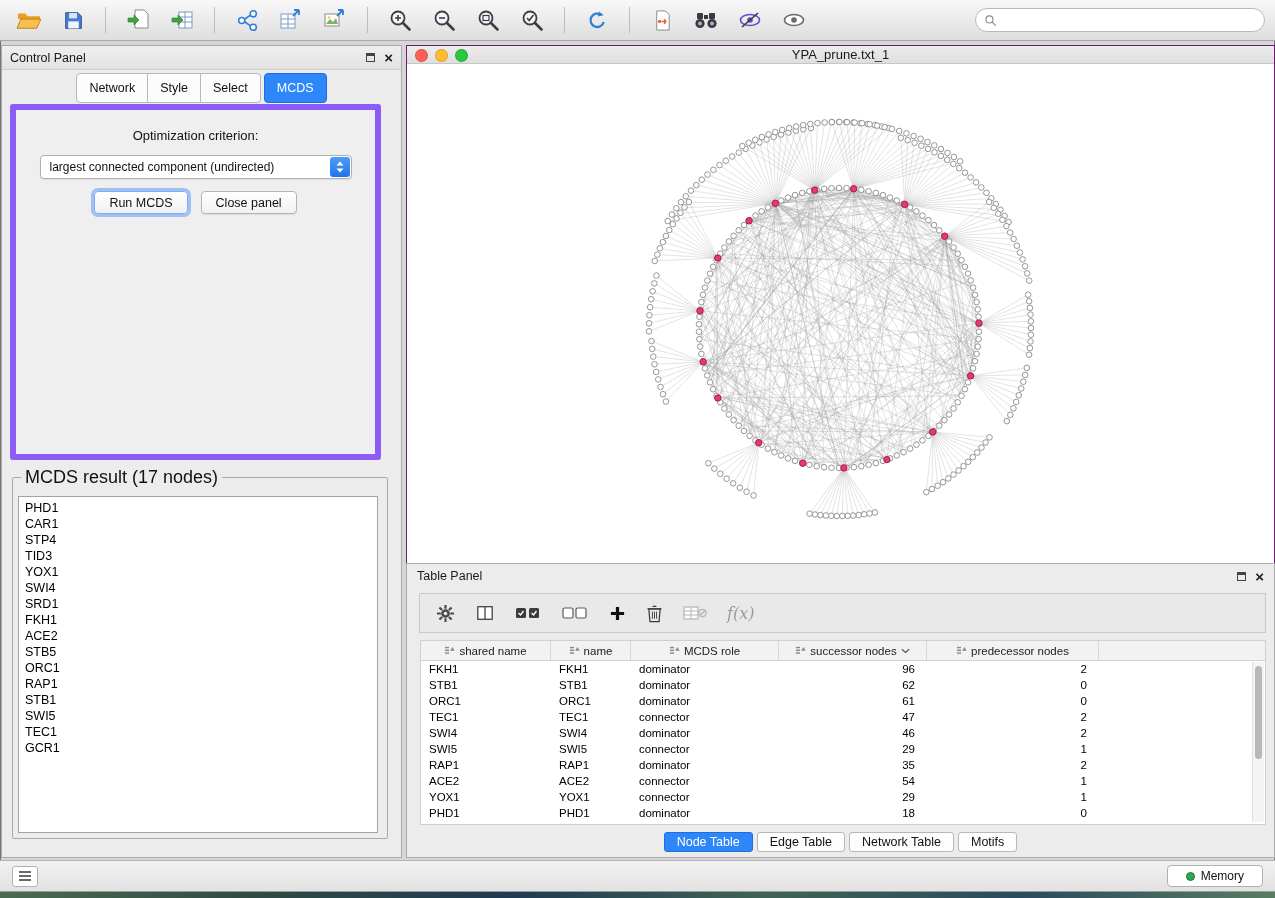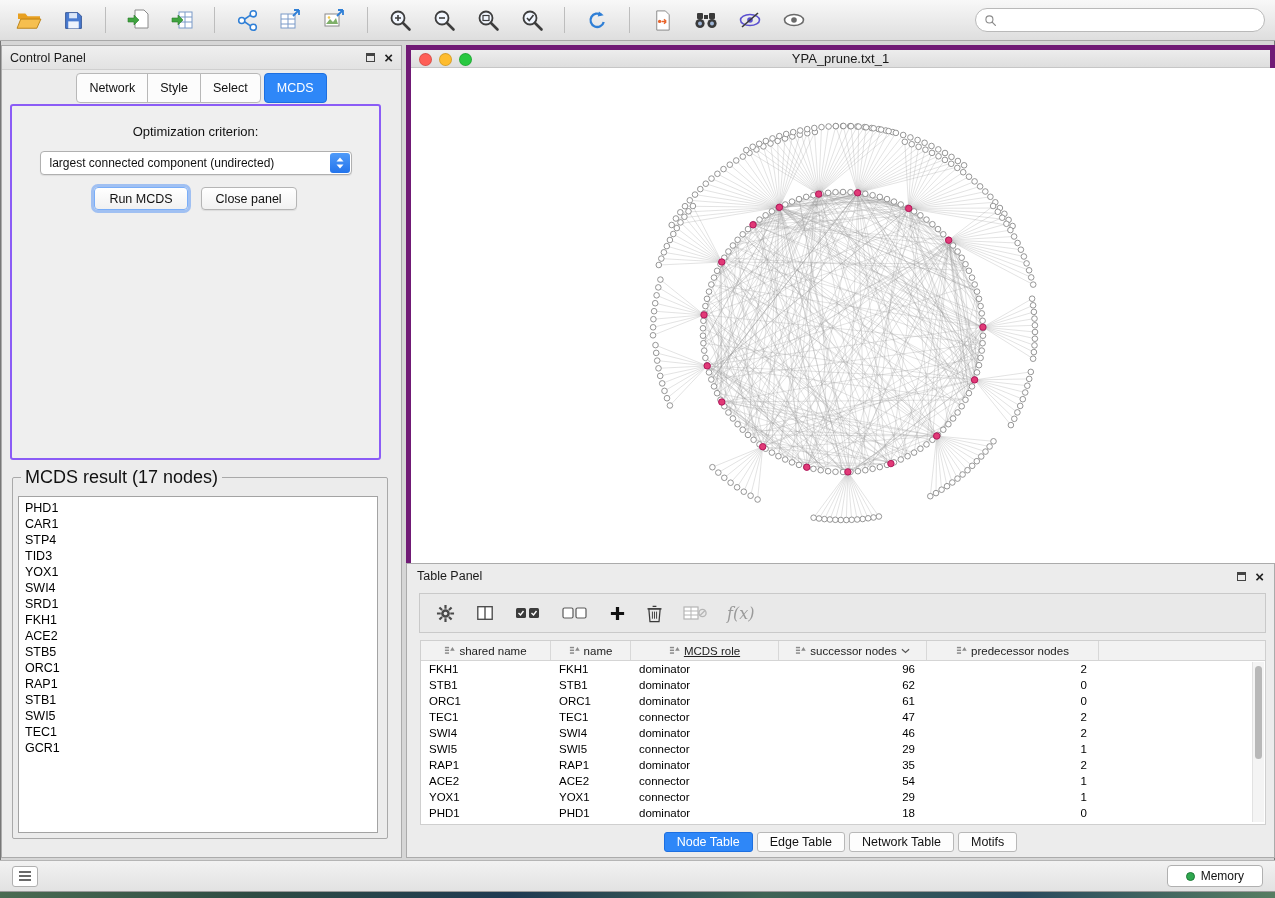--- a/index.html
+++ b/index.html
@@ -18,33 +18,33 @@
   .control-panel{position:absolute;left:1px;top:45px;width:401px;height:813px;background:#ececec;border:1px solid #ababab}
   .cp-header{height:24px;background:linear-gradient(#efefef,#e2e2e2);border-bottom:1px solid #cfcfcf;display:flex;align-items:center;padding:0 8px;font-size:12.5px;color:#1a1a1a}
   .win-btns{margin-left:auto;display:flex;align-items:center;gap:9px}
   .float-ic{width:9px;height:9px;border:1.3px solid #444;border-top-width:3px;display:inline-block}
   .close-ic{font-size:15px;font-weight:700;color:#222;line-height:1}
   .cp-tabs{display:flex;justify-content:center;align-items:center;margin-top:7px;height:22px}
   .cp-tab{background:#fcfcfc;border:1px solid #b8b8b8;padding:2px 12px;font-size:12.5px;color:#111;margin-left:-1px;height:30px;display:flex;align-items:center}
   .cp-tab.first{border-radius:4px 0 0 4px;margin-left:0}
   .cp-tab.last{border-radius:0 4px 4px 0}
   .cp-tab.active{background:#2e87f8;color:#fff;border:1px solid #1d6fe0;border-radius:4px;margin-left:3px}
-  .cp-body{position:absolute;left:8px;top:58px;right:20px;height:356px;background:#efefef;border:2px solid #8b5cf6;border-radius:3px}
+  .cp-body{position:absolute;left:8px;top:58px;right:20px;height:356px;background:#efefef;border:6px solid #8b5cf6;border-radius:3px}
   .opt-label{text-align:center;margin-top:18px;font-size:13px;color:#111}
   .dropdown{position:relative;margin:12px auto 0;width:312px;height:24px;background:#fff;border:1px solid #b0b0b0;border-radius:4px;display:flex;align-items:center;padding:0 26px 0 9px;font-size:12px;color:#111;box-shadow:0 1px 1px rgba(0,0,0,.08)}
   .dd-stepper{position:absolute;right:1px;top:1px;width:20px;height:20px;background:linear-gradient(#4f9bf9,#2374ec);border-radius:3px;display:flex;align-items:center;justify-content:center}
   .btn-row{display:flex;justify-content:center;gap:13px;margin-top:12px}
   .mac-btn{background:linear-gradient(#ffffff,#f1f1f1);border:1px solid #b5b5b5;border-radius:4px;height:23px;padding:0 14px;font-size:12.5px;color:#111;display:flex;align-items:center;box-shadow:0 1px 1px rgba(0,0,0,.08)}
   .mac-btn.focus{border:1px solid #7aaef8;box-shadow:0 0 0 3px rgba(64,135,247,.45)}
   .mcds-fieldset{position:absolute;left:10px;top:421px;width:376px;height:372px;border:1px solid #a9a9a9;border-radius:2px;padding:0}
   .mcds-fieldset legend{font-size:18px;color:#111;margin-left:8px;padding:0 4px}
   .mcds-list{position:absolute;left:5px;top:8px;right:9px;bottom:5px;background:#fff;border:1px solid #a3a3a3;overflow:hidden;padding:3px 6px;font-size:12.5px;line-height:16px;color:#000}
 
   
-  .network-window{position:absolute;left:406px;top:45px;width:869px;height:630px;background:#fff;border:5px solid #701a75}
+  .network-window{position:absolute;left:406px;top:45px;width:869px;height:630px;background:#fff;border:1px solid #701a75}
   .net-titlebar{height:18px;background:linear-gradient(#ededed,#dedede);border-bottom:1px solid #c6c6c6;position:relative;display:flex;align-items:center;justify-content:center}
   .lights{position:absolute;left:8px;top:2.5px;display:flex;gap:7px}
   .light{width:13px;height:13px;border-radius:50%;border:1px solid rgba(0,0,0,.15)}
   .light.red{background:#ff5f57}.light.yellow{background:#febc2e}.light.green{background:#28c840}
   .net-title{font-size:13px;color:#1a1a1a}
   .net-canvas{display:block;background:#fff}
 
   
   .table-panel{position:absolute;left:406px;top:563px;width:869px;height:295px;background:#ececec;border:1px solid #ababab}
   .tp-header{height:24px;display:flex;align-items:center;padding:0 10px;font-size:12.5px;color:#1a1a1a}
@@ -1198,21 +1198,21 @@
             <svg width="11" height="11" viewBox="0 0 12 12">
               <g fill="#8a8a8a">
                 <rect x="1" y="2" width="4.5" height="1.6"></rect>
                 <rect x="1" y="5" width="4.5" height="1.6"></rect>
                 <rect x="1" y="8" width="4.5" height="1.6"></rect>
                 <path d="M9.2 2.2l2.5 4h-5z"></path>
               </g>
             </svg>
             <span>name</span>
           </div>
-          <div class="th" style="width: 148px; text-decoration: underline;">
+          <div class="th" style="width: 148px;">
             <svg width="11" height="11" viewBox="0 0 12 12">
               <g fill="#8a8a8a">
                 <rect x="1" y="2" width="4.5" height="1.6"></rect>
                 <rect x="1" y="5" width="4.5" height="1.6"></rect>
                 <rect x="1" y="8" width="4.5" height="1.6"></rect>
                 <path d="M9.2 2.2l2.5 4h-5z"></path>
               </g>
             </svg>
             <span>MCDS role</span>
           </div>

